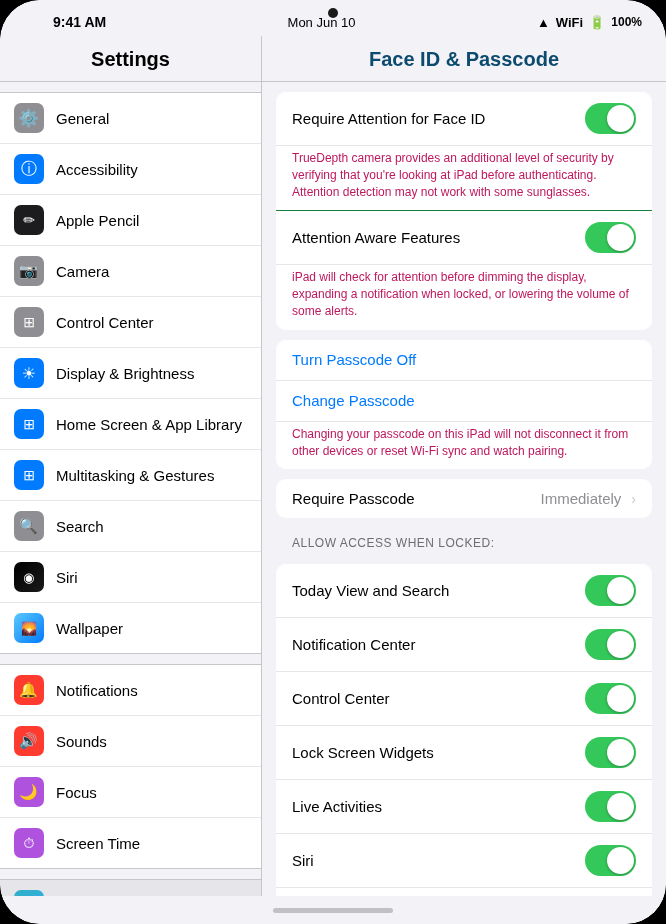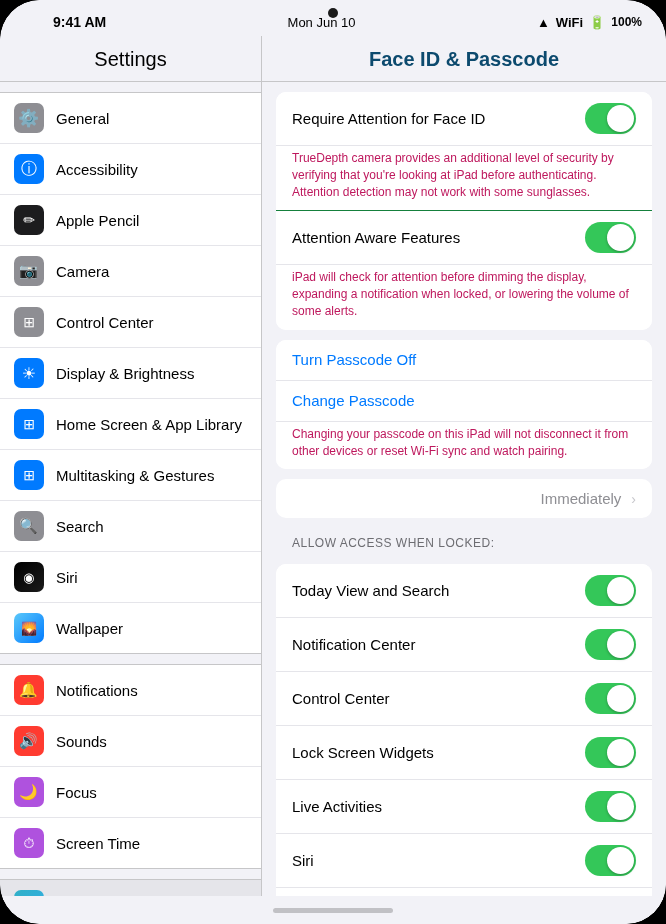--- a/index.html
+++ b/index.html
@@ -58,21 +58,21 @@
     
     .sidebar {
       width: 262px;
       background: #f2f2f7;
       flex-shrink: 0;
       overflow-y: auto;
       border-right: 1px solid #c6c6c8;
     }
     .sidebar-header {
       font-size: 20px;
-      font-weight: 400;
+      font-weight: 700;
       text-align: center;
       padding: 12px 16px 10px;
       color: #000;
       border-bottom: 1px solid #c6c6c8;
     }
     .sidebar-section {
       background: #fff;
       margin: 10px 0;
       border-top: 1px solid #c6c6c8;
       border-bottom: 1px solid #c6c6c8;
@@ -119,21 +119,21 @@
     }
     .detail-section {
       background: #fff;
       margin: 10px 14px;
       border-radius: 10px;
       overflow: hidden;
     }
     .detail-row {
       display: flex;
       align-items: center;
-      justify-content: flex-end;
+      justify-content: center;
       padding: 11px 16px;
       border-bottom: 1px solid #e5e5ea;
       background: #fff;
     }
     .detail-row:last-child { border-bottom: none; }
     .detail-row-label {
       font-size: 15px;
       color: #000;
       flex: 1;
     }
@@ -345,20 +345,21 @@
         <div class="link-row">
           <span class="link-text">Change Passcode</span>
         </div>
         <div class="detail-desc">
           Changing your passcode on this iPad will not disconnect it from other devices or reset Wi-Fi sync and watch pairing.
         </div>
       </div>
 
       <div class="detail-section">
         <div class="detail-row">
+          <span class="detail-row-label">Require Passcode</span>
           <span class="value-text">Immediately</span>
           <span class="chevron">›</span>
         </div>
       </div>
 
       <div class="section-label">ALLOW ACCESS WHEN LOCKED:</div>
       <div class="detail-section">
         <div class="detail-row">
           <span class="detail-row-label">Today View and Search</span>
           <div class="toggle on">

